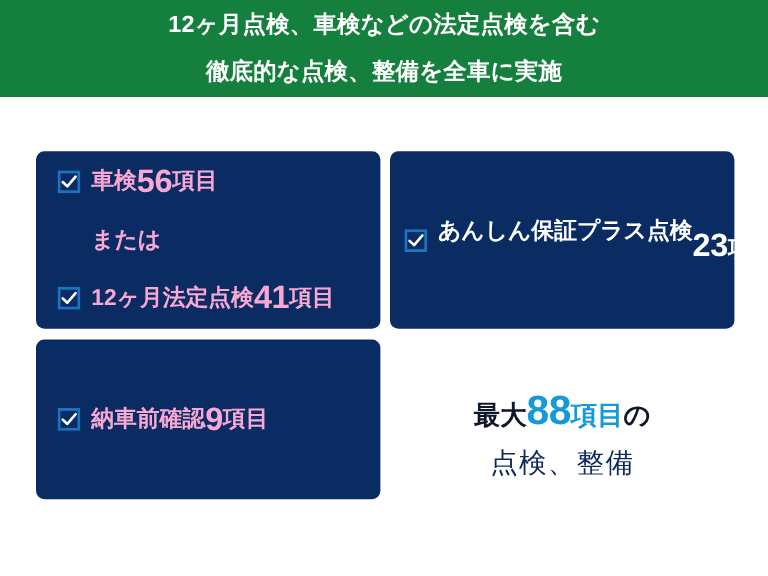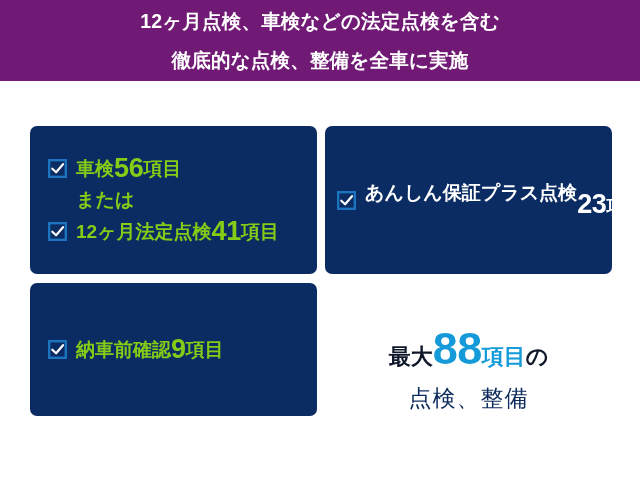--- a/index.html
+++ b/index.html
@@ -15,21 +15,21 @@
     position: relative;
   }
 
   
   .header-band {
     position: absolute;
     left: 0;
     top: 0;
     width: 640px;
     height: 81px;
-    background: #701a75;
+    background: #15803d;
     display: flex;
     flex-direction: column;
     align-items: center;
     justify-content: center;
     box-sizing: border-box;
     gap: 10px;
   }
   .header-line {
     color: #ffffff;
     font-size: 19.5px;
@@ -81,25 +81,25 @@
 
   .card-lines {
     display: flex;
     flex-direction: column;
     justify-content: center;
   }
 
   .line {
     display: flex;
     align-items: center;
-    color: #84cc16;
+    color: #f9a8d4;
     white-space: nowrap;
   }
   .line + .line {
-    margin-top: 5px;
+    margin-top: 22px;
   }
 
   
   .checkbox {
     flex: 0 0 auto;
     width: 19px;
     height: 19px;
     margin-right: 9px;
     display: inline-block;
     position: relative;
@@ -163,21 +163,21 @@
   .summary-line {
     white-space: nowrap;
     line-height: 1.25;
   }
   .sm-txt {
     font-size: 22px;
     font-weight: bold;
     color: #0f172a;
   }
   .sm-big {
-    font-size: 45px;
+    font-size: 34px;
     font-weight: bold;
     color: #149ad8;
     letter-spacing: -0.5px;
   }
   .sm-accent {
     font-size: 22px;
     font-weight: bold;
     color: #149ad8;
   }
   .summary-line2 {

